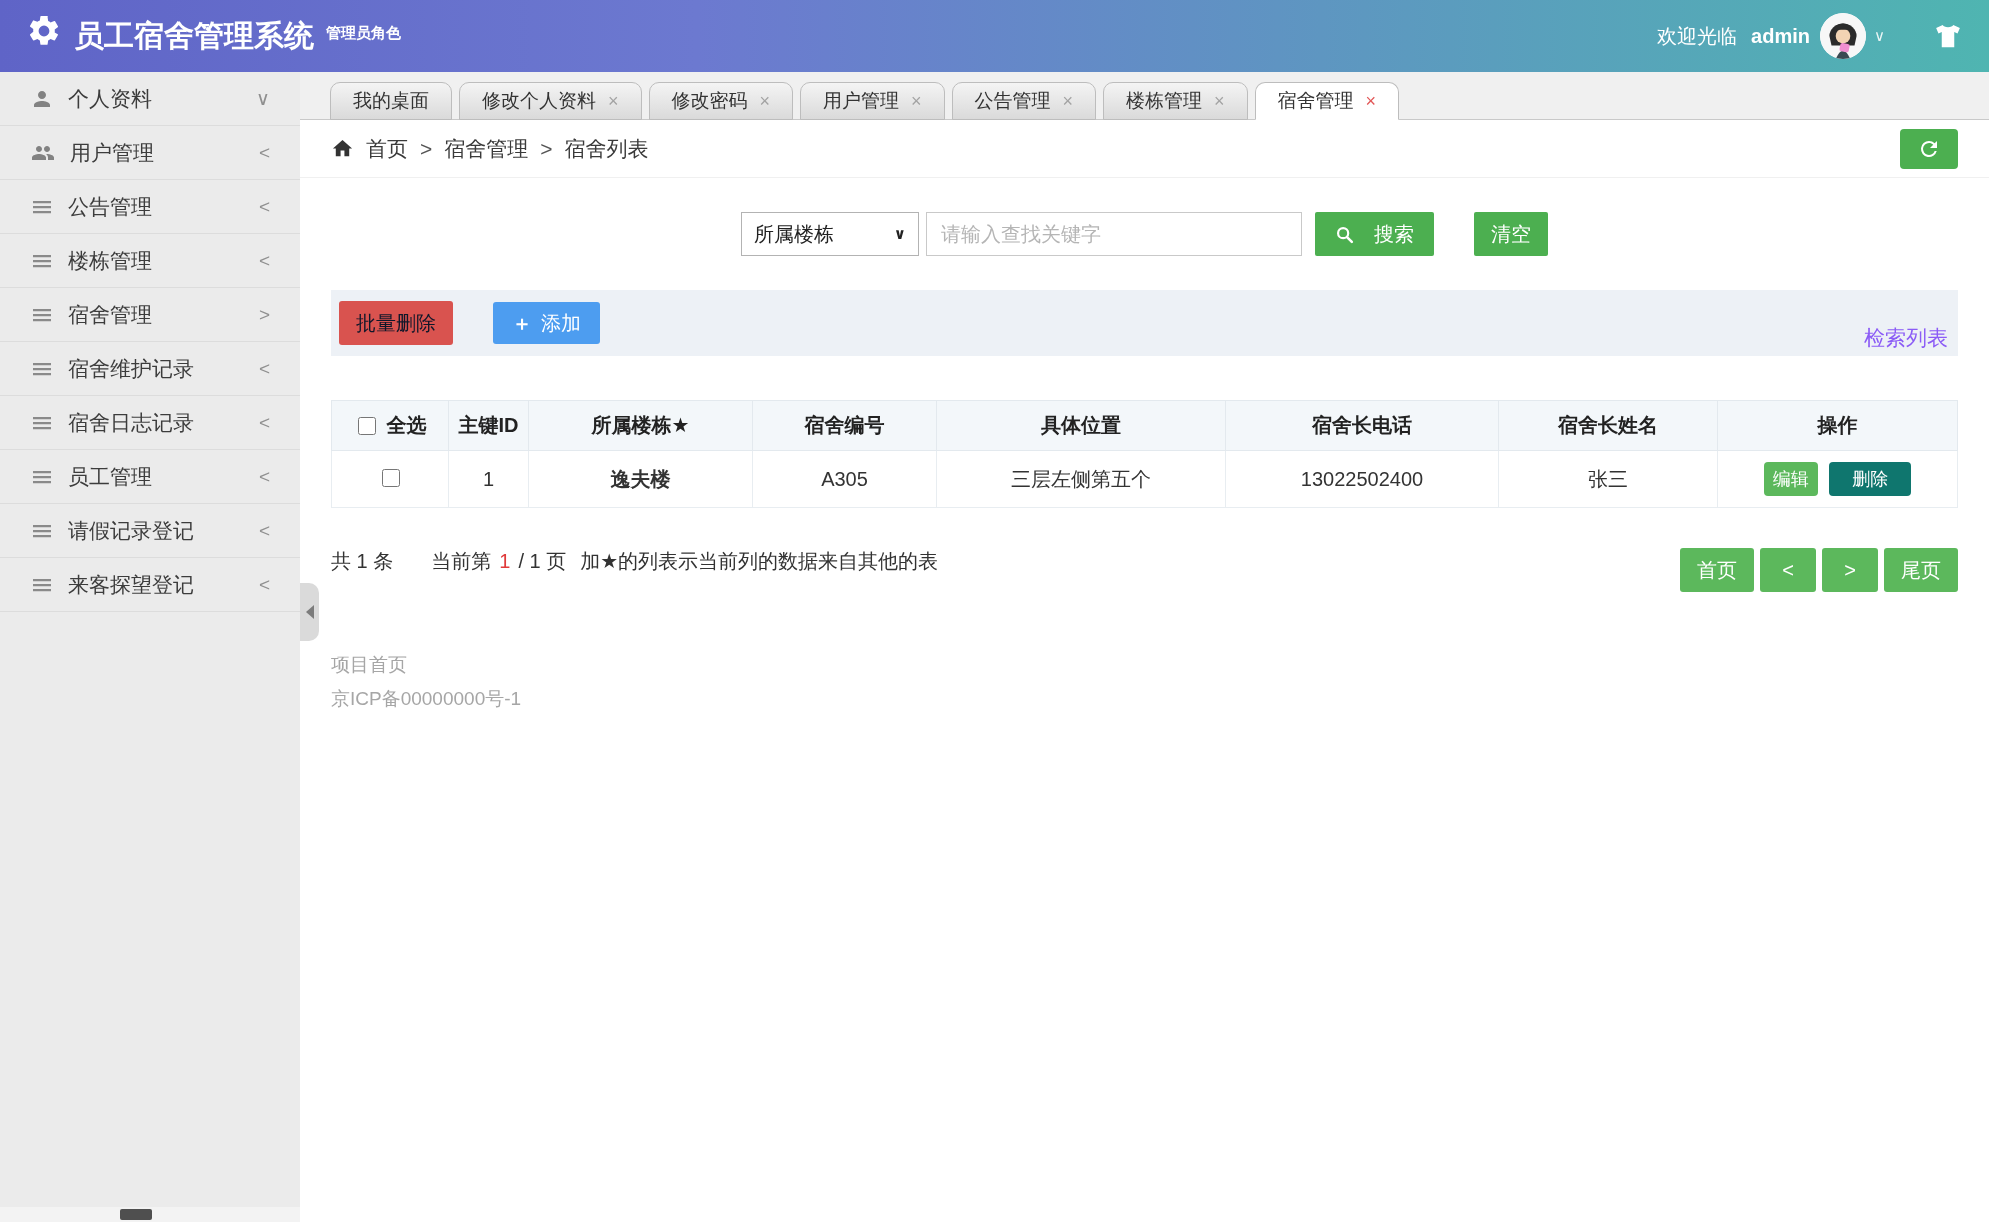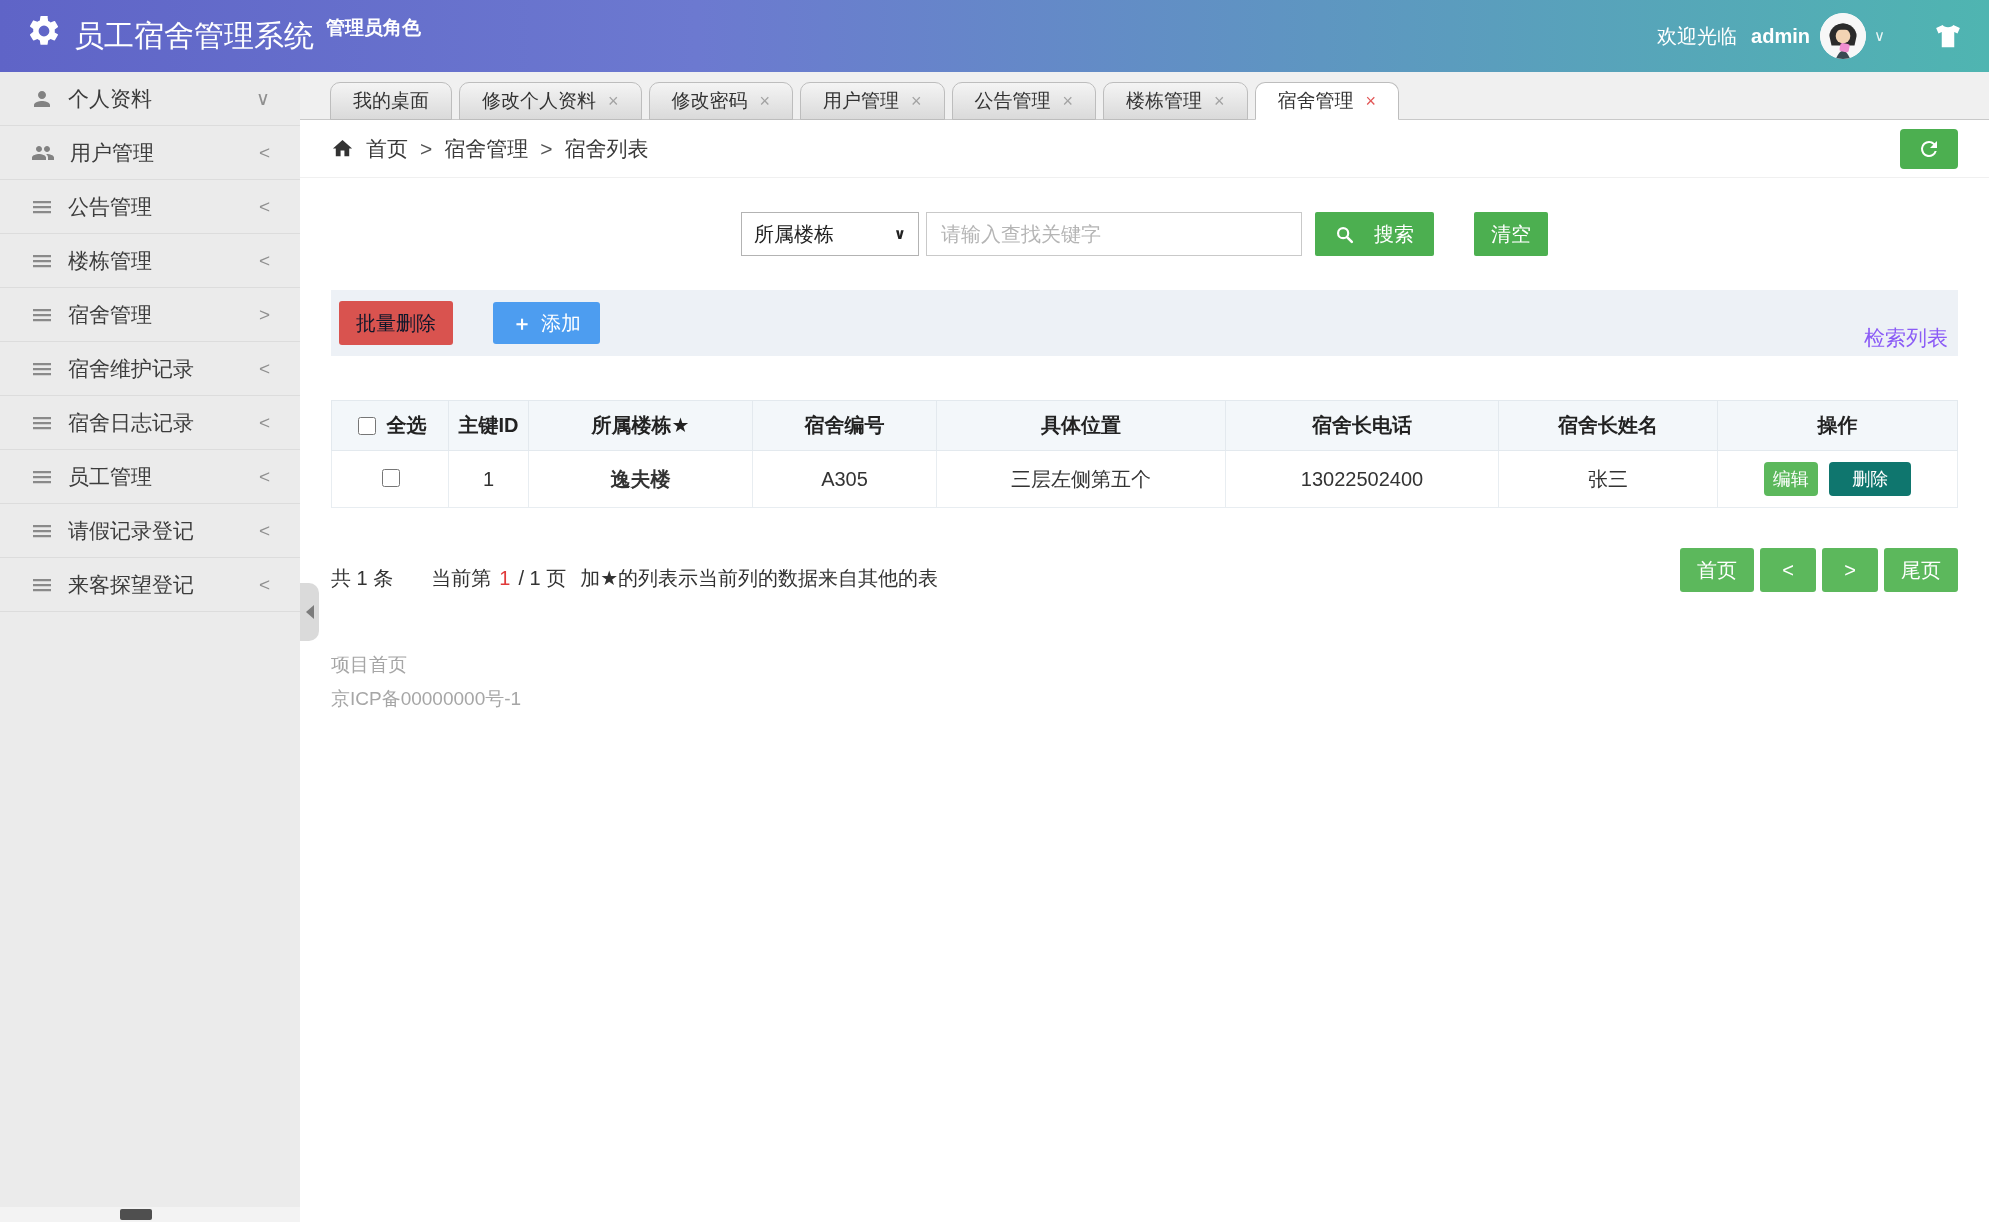--- a/index.html
+++ b/index.html
@@ -10,22 +10,22 @@
   }
   .app { width:100%; height:100%; display:flex; flex-direction:column; }
 
   
   .header {
     height:72px; flex:0 0 72px; color:#fff;
     background:linear-gradient(90deg,#5f64c7 0%,#6c79d0 35%,#4fb5b1 100%);
     display:flex; align-items:center; padding:0 26px;
   }
   .brand { display:flex; align-items:flex-start; gap:12px; }
-  .brand-title { font-size:30px; font-weight:normal; line-height:46px; }
-  .brand-sub { font-size:19px; font-weight:bold; margin-top:2px; }
+  .brand-title { font-size:30px; font-weight:bold; line-height:46px; }
+  .brand-sub { font-size:15px; font-weight:bold; margin-top:11px; }
   .header-right { margin-left:auto; display:flex; align-items:center; }
   .welcome { font-size:20px; margin-right:14px; }
   .username { font-size:20px; font-weight:bold; margin-right:10px; }
   .avatar { width:46px; height:46px; border-radius:50%; background:#fff; overflow:hidden; flex:0 0 auto; }
   .user-caret { font-size:15px; margin-left:8px; color:#eaf6f5; }
   .tshirt { margin-left:48px; display:flex; cursor:pointer; }
 
   .body-row { flex:1; display:flex; min-height:0; }
 
   
@@ -86,21 +86,21 @@
 
   .data-table { margin-top:44px; width:100%; border-collapse:collapse; table-layout:fixed; }
   .data-table th { background:#f3f7fa; border:1px solid #e3e9ee; height:50px; font-size:20px; color:#222; font-weight:bold; text-align:center; }
   .data-table td { border:1px solid #e8edf1; height:57px; font-size:20px; color:#333; text-align:center; background:#fff; }
   .th-check-wrap { display:flex; align-items:center; justify-content:center; gap:8px; }
   .data-table input[type=checkbox] { width:18px; height:18px; cursor:pointer; }
   .cell-building { color:#c9343d; font-weight:bold; }
   .btn-edit { background:#5cb85c; color:#fff; border:none; border-radius:4px; font-size:18px; padding:5px 9px; cursor:pointer; font-family:inherit; }
   .btn-del { background:#0f766e; color:#fff; border:none; border-radius:4px; font-size:18px; padding:5px 23px; margin-left:6px; cursor:pointer; font-family:inherit; }
 
-  .page-row { margin-top:40px; display:flex; align-items:flex-end; }
+  .page-row { margin-top:40px; display:flex; align-items:flex-start; }
   .page-info { font-size:20px; color:#333; display:flex; align-items:center; }
   .pi-total { margin-right:38px; }
   .pi-num { color:#e03a3a; margin:0 8px; }
   .pi-note { margin-left:14px; }
   .page-btns { margin-left:auto; display:flex; gap:6px; }
   .page-btn { height:44px; min-width:56px; padding:0 17px; background:#5cb85c; color:#fff; font-size:20px; border:none; border-radius:3px; display:flex; align-items:center; justify-content:center; cursor:pointer; font-family:inherit; }
 
   .footer { margin-top:56px; text-align:left; color:#a6a6a6; font-size:19px; line-height:34px; }
   .footer-home { cursor:pointer; }
 </style>

